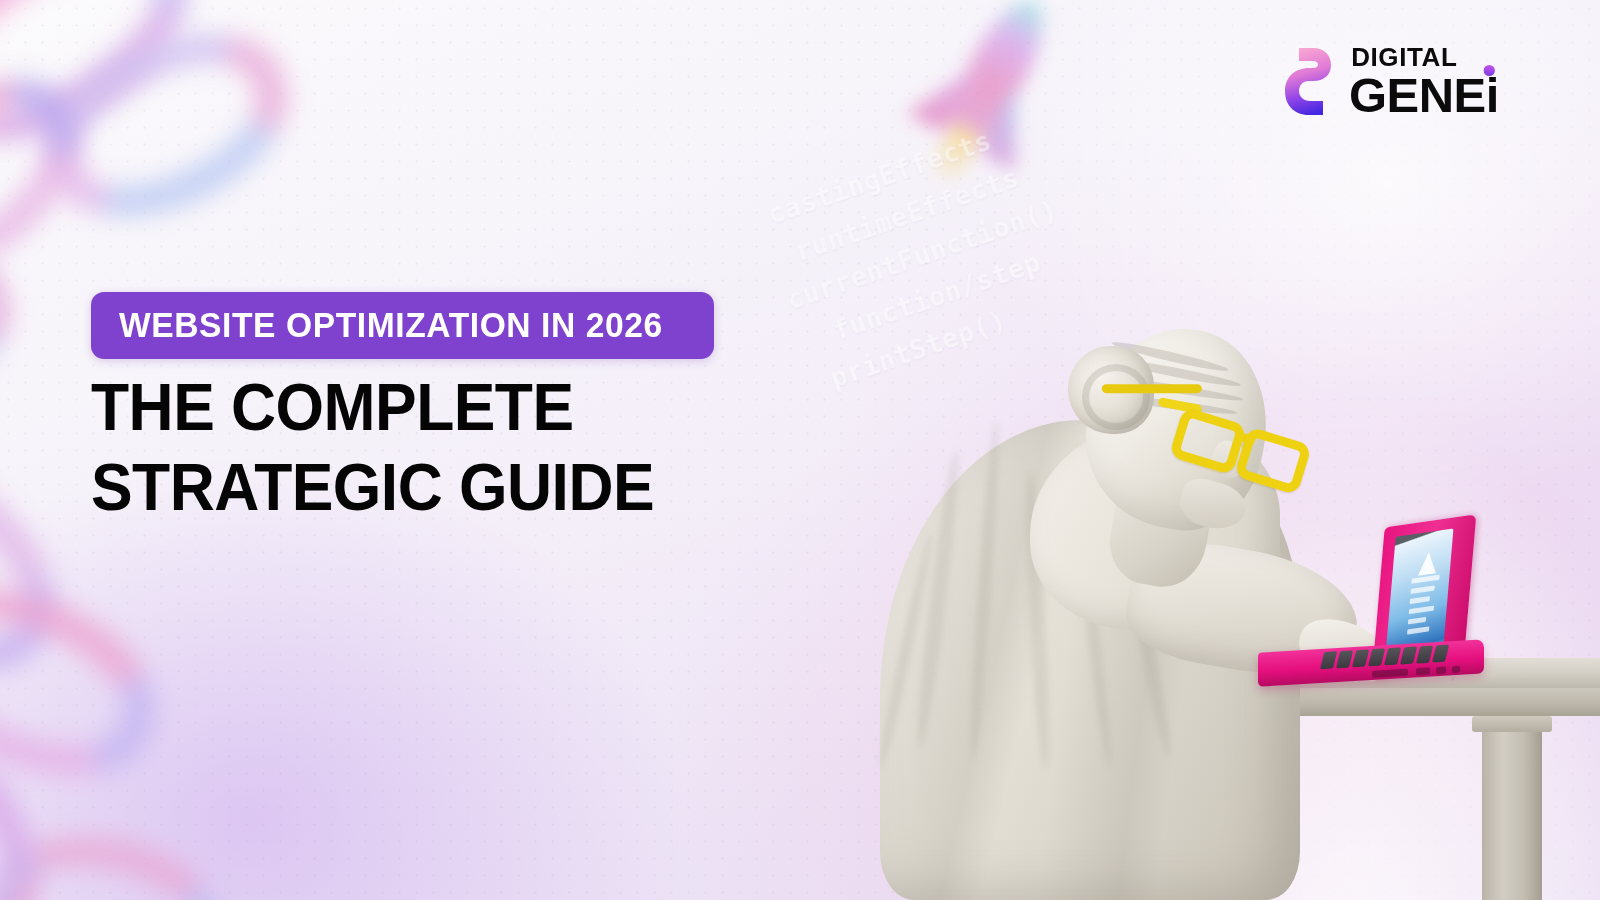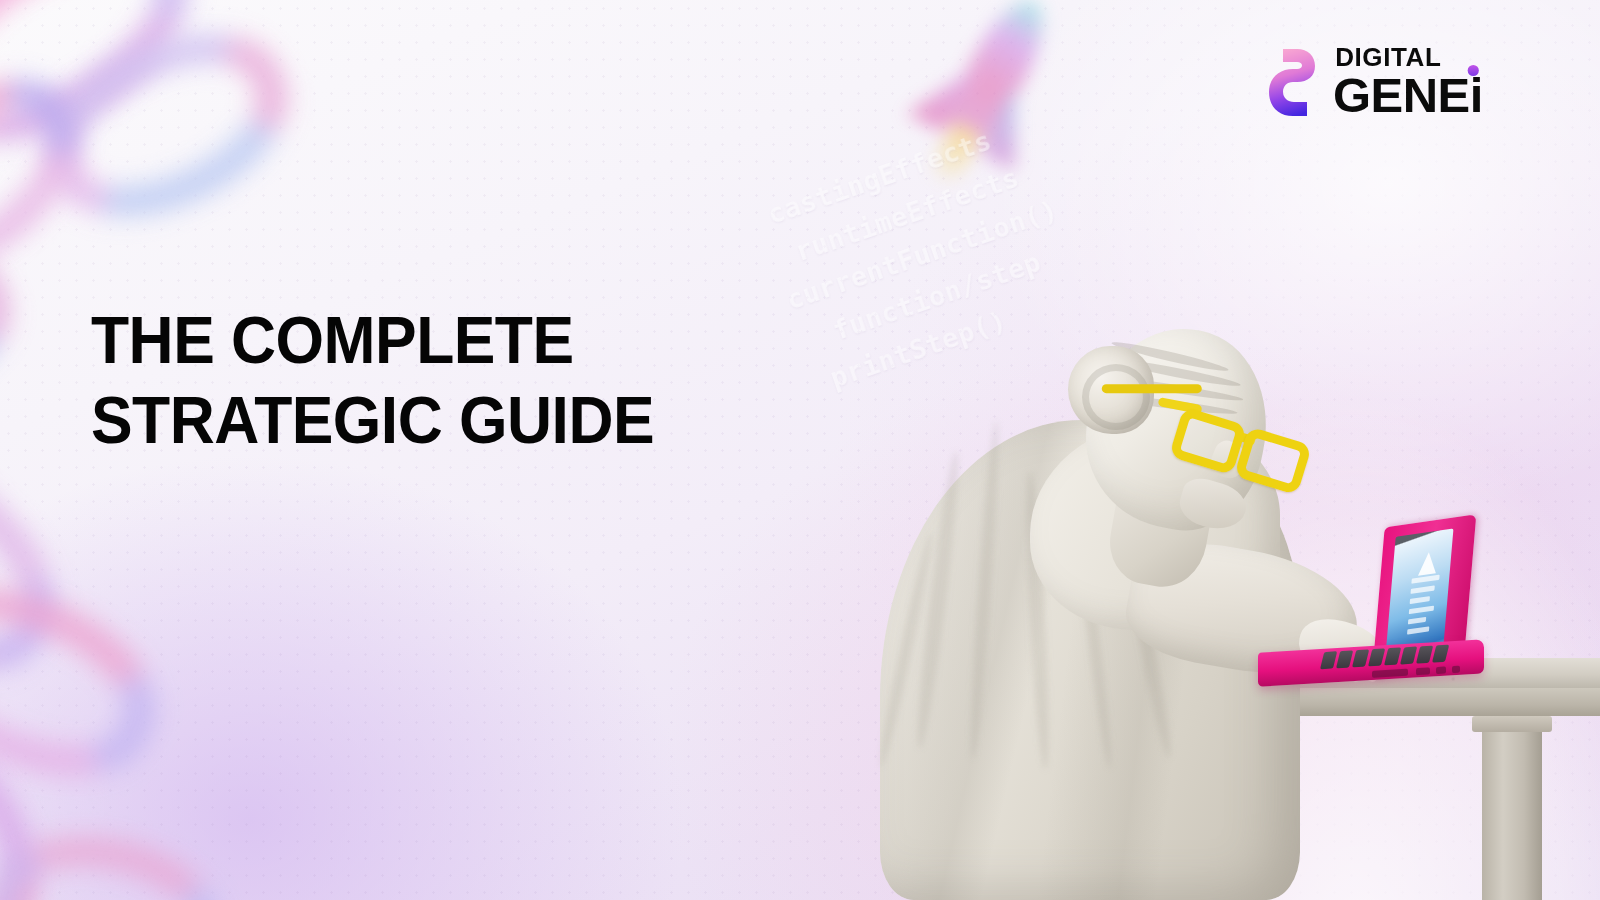--- a/index.html
+++ b/index.html
@@ -339,22 +339,22 @@
   .ports { position:absolute; left:112px; top:146px; width:96px; height:9px;
            transform:skewY(-3.4deg); }
   .ports i { position:absolute; top:0; height:7px; border-radius:2px;
              background:rgba(90,15,55,.55); }
   .ports i:nth-child(1){ left:0;   width:36px; }
   .ports i:nth-child(2){ left:44px; width:14px; }
   .ports i:nth-child(3){ left:64px; width:10px; }
   .ports i:nth-child(4){ left:80px; width:8px; }
 
   
-  .logo { position:absolute; right:120px; top:44px; z-index:40;
-          display:flex; align-items:flex-end; gap:16px; }
+  .logo { position:absolute; right:104px; top:44px; z-index:40;
+          display:flex; align-items:center; gap:16px; }
   .logo-mark { width:54px; height:74px; flex:none; }
   .logo-words { display:flex; flex-direction:column; line-height:1; }
   .logo-top {
     color:#0b0b0b; font-family:"Liberation Sans", sans-serif;
     font-weight:700; font-size:26px; letter-spacing:.6px;
     margin-left:2px;
   }
   .logo-bottom {
     position:relative;
     color:#0b0b0b; font-family:"Liberation Sans", sans-serif;
@@ -468,20 +468,23 @@
       <div class="ports">
         <i></i>
           <i></i>
           <i></i>
           <i></i>
       </div>
     </div>
   </div>
 
   <div class="textblock">
+    <div class="badge">
+      <span>WEBSITE OPTIMIZATION IN 2026</span>
+    </div>
     <div class="headline">
       <span class="ln">THE COMPLETE</span>
       <span class="ln">STRATEGIC GUIDE</span>
     </div>
   </div>
 
   <div class="logo">
     <svg class="logo-mark" viewBox="0 0 54 74">
       <defs>
         <linearGradient id="lg" x1="0.35" y1="0" x2="0.55" y2="1">

